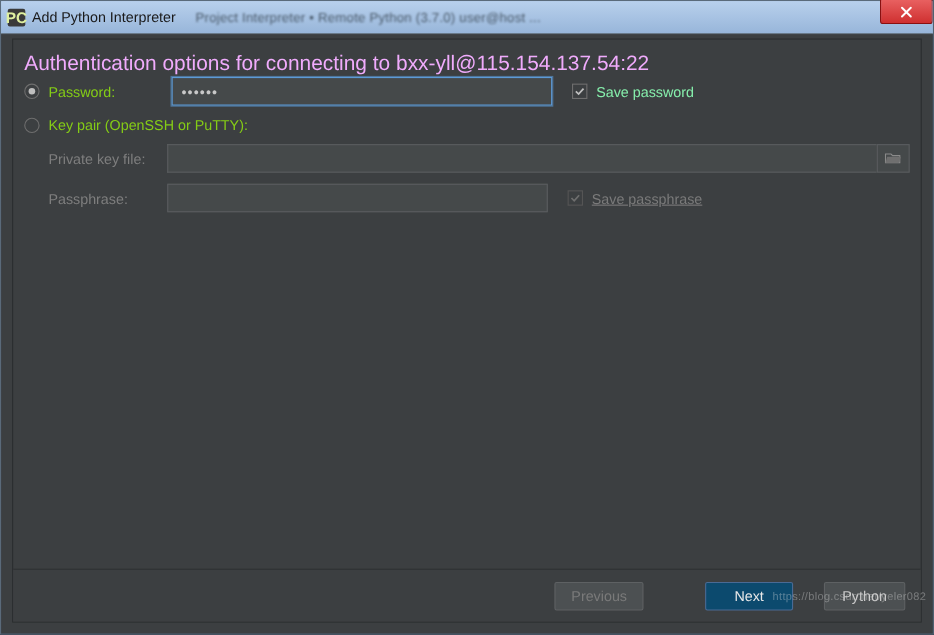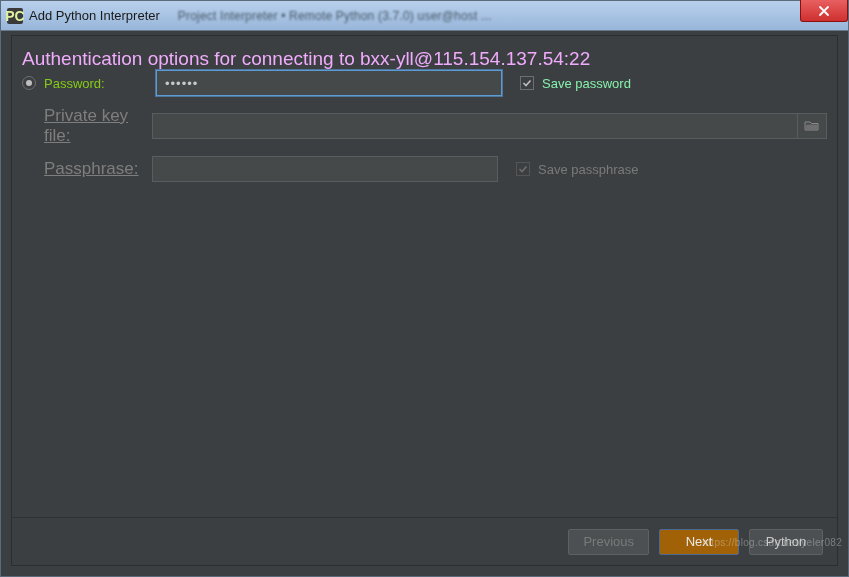--- a/index.html
+++ b/index.html
@@ -76,55 +76,56 @@
     margin-left: 6px;
   }
   .check {
     width: 14px; height: 14px; border: 1px solid #6e6e6e;
     margin: 0 8px 0 18px; display: inline-flex; align-items: center; justify-content: center;
     flex-shrink: 0;
   }
   .check.disabled { border-color: #555; }
   .check svg { display:block; }
   .check-label { color: #86efac; }
-  .check-label.disabled { color: #7a7a7a; }
+  .check-label.disabled { color: #7a7a7a; text-decoration: underline; }
 
   .keypair-block { margin-left: 22px; margin-top: 4px; }
   .kp-row { display:flex; align-items:center; margin-bottom: 10px; }
-  .kp-label { width: 108px; color: #7e7e7e; font-size: 17px; text-decoration: underline; }
+  .kp-label { width: 108px; color: #7e7e7e; font-size: 13px; }
   .kp-input {
     flex: 1; height: 26px; background: #45494a; border: 1px solid #5a5d5f;
     color: #c8c8c8; padding: 0 8px; font-size: 13px; outline: none;
   }
   .kp-input.disabled { color: #7a7a7a; }
   .kp-file-wrap { flex:1; display:flex; align-items:center; }
   .kp-file-wrap .kp-input { border-right: none; }
   .browse {
     width: 30px; height: 26px; background: #45494a; border: 1px solid #5a5d5f;
     display:flex; align-items:center; justify-content:center; color:#888;
   }
   .pp-input { width: 346px; flex: 0 0 346px; }
 
   .button-bar {
     position: absolute; bottom: 0; left: 0; right: 0;
     height: 48px; border-top: 1px solid #2f3133;
     display: flex; align-items: center; justify-content: flex-end;
-    padding-right: 14px; gap: 10px;
+    padding-right: 14px; gap: 28px;
     background: #3c3f41;
   }
   .btn {
     min-width: 74px; height: 26px; padding: 0 14px;
     background: #4c5052; border: 1px solid #5e6163;
     color: #c8c8c8; font-size: 13px;
     display: inline-flex; align-items: center; justify-content: center;
     border-radius: 2px;
   }
   .btn.primary {
-    background: #a16207; border-color: #4a6a94; color: #e8e8e8;
+    background: #0c4a6e; border-color: #4a6a94; color: #e8e8e8;
     min-width: 80px;
+    margin-left: 28px;
   }
   .btn.disabled { color: #7a7a7a; }
   .watermark {
     position: absolute; right: 6px; bottom: 28px;
     color: rgba(230,230,230,0.35); font-size: 10px;
     font-family: Arial, sans-serif;
     pointer-events: none; letter-spacing: 0.3px;
   }
 </style>
 </head>
@@ -153,20 +154,24 @@
         <span class="radio-label" style="width:106px;">Password:</span>
         <input class="pw-input" type="text" value="••••••" style="">
         <span class="check">
           <svg width="10" height="10" viewBox="0 0 10 10">
             <path d="M1.5 5 L4 7.5 L8.5 2.5" stroke="#bfbfbf" stroke-width="1.6" fill="none"></path>
           </svg>
         </span>
         <span class="check-label">Save password</span>
       </div>
 
+      <div class="row" style="margin-top:6px;">
+        <span class="radio"></span>
+        <span class="radio-label">Key pair (OpenSSH or PuTTY):</span>
+      </div>
 
       <div class="keypair-block">
         <div class="kp-row">
           <span class="kp-label">Private key file:</span>
           <div class="kp-file-wrap">
             <input class="kp-input disabled" type="text" value="" style="">
             <div class="browse">
               <svg width="16" height="12" viewBox="0 0 16 12">
                 <path d="M1 2 h5 l1.5 1.5 H14 V10 H1 Z" fill="none" stroke="#8a8a8a" stroke-width="1"></path>
                 <path d="M2.5 4.5 H15 L13 10 H1 Z" fill="#6f6f6f"></path>

